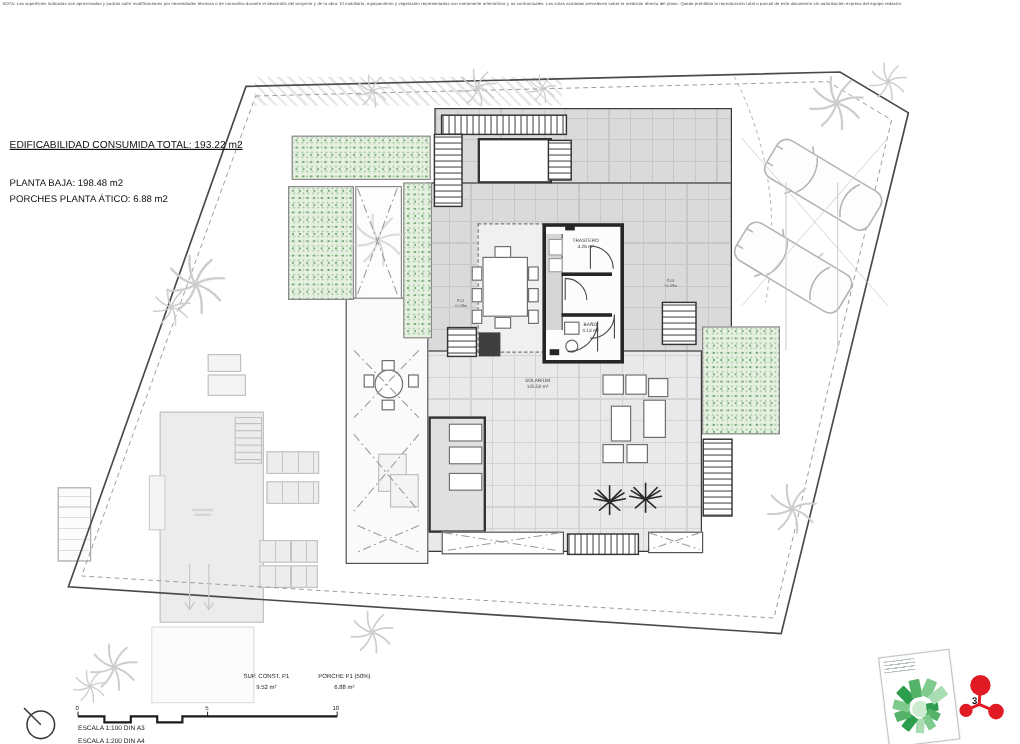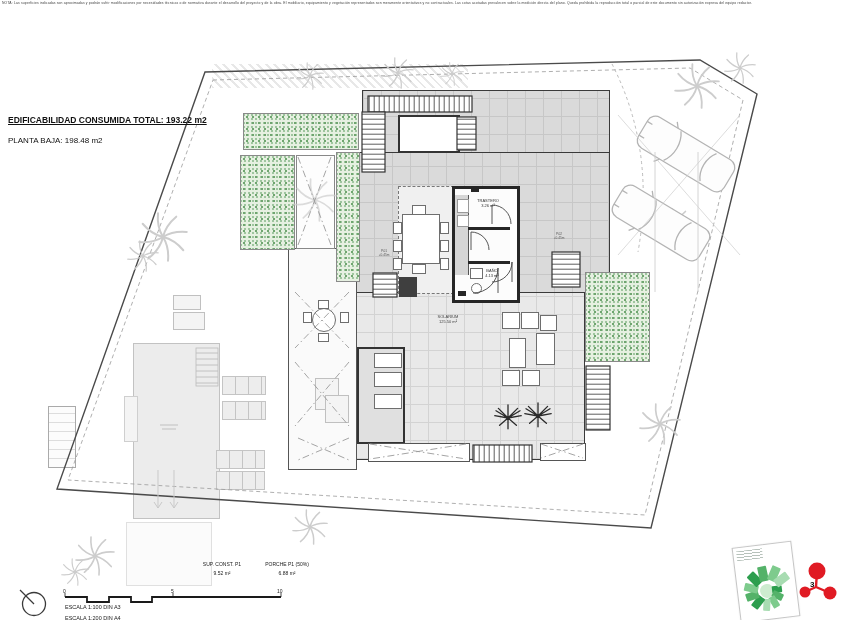--- a/index.html
+++ b/index.html
@@ -22,21 +22,21 @@
   .furn{position:absolute;background:#fff;border:1px solid #6e6e6e;}
   .furnlight{position:absolute;background:#f4f4f4;border:1px solid #c0c0c0;}
   .lounger{position:absolute;background:#ededed;border:1px solid #c4c4c4;
     background-image:repeating-linear-gradient(90deg,transparent 0 12px,#c4c4c4 12px 13px);}
   .wall{position:absolute;background:#262626;}
   .tinylabel{position:absolute;font-size:4px;line-height:1.3;color:#333;text-align:center;z-index:7;}
   .microlabel{position:absolute;font-size:3.2px;line-height:1.3;color:#555;text-align:center;z-index:7;}
   #disclaimer{position:absolute;left:2px;top:1px;width:846px;font-size:3.4px;letter-spacing:.15px;
     color:#3f3f3f;white-space:nowrap;overflow:hidden;z-index:7;}
   #summary{position:absolute;left:8px;top:115px;z-index:7;}
-  #summary .t{font-size:8.5px;font-weight:bold;text-decoration:underline;margin-bottom:9px;}
+  #summary .t{font-size:8.5px;font-weight:normal;text-decoration:underline;margin-bottom:21px;}
   #summary .l{font-size:8px;line-height:13px;}
   #areatable{position:absolute;left:190px;top:561px;display:grid;grid-template-columns:64px 66px;
     row-gap:3px;font-size:5px;color:#222;text-align:center;z-index:7;}
   .scaletxt{position:absolute;font-size:5.5px;color:#222;z-index:7;}
   .sticks{position:absolute;font-size:5px;color:#222;z-index:7;}
   #thumb{position:absolute;left:736px;top:544px;width:58px;height:74px;background:#fff;
     border:1px solid #c5c5c5;transform:rotate(-7deg);z-index:6;box-shadow:0 0 2px rgba(0,0,0,.08);}
   #thumb .txtbars{position:absolute;left:3px;top:3px;width:26px;height:10px;
     background:repeating-linear-gradient(0deg,#b7c2bb 0 1px,transparent 1px 3px);}
   #logoglyph{position:absolute;left:810px;top:580px;font-size:8px;font-weight:bold;color:#111;z-index:7;}
@@ -52,20 +52,21 @@
 </head>
 <body>
 
 <div id="sheet">
 
   <div id="disclaimer">NOTA: Las superficies indicadas son aproximadas y podrán sufrir modificaciones por necesidades técnicas o de normativa durante el desarrollo del proyecto y de la obra. El mobiliario, equipamiento y vegetación representados son meramente orientativos y no contractuales. Las cotas acotadas prevalecen sobre la medición directa del plano. Queda prohibida la reproducción total o parcial de este documento sin autorización expresa del equipo redactor.</div>
 
   <div id="summary">
     <div class="t">EDIFICABILIDAD CONSUMIDA TOTAL: 193.22 m2</div>
     <div class="l">PLANTA BAJA: 198.48 m2</div>
+    <div class="l">PORCHES PLANTA ÁTICO: 6.88 m2</div>
   </div>
 
   <div id="band"></div>
 
   <div class="slab" style="left:362px;top:90px;width:246px;height:62px;"></div>
   <div class="slab" style="left:355px;top:152px;width:253px;height:140px;"></div>
   <div class="slab light" style="left:355px;top:292px;width:228px;height:166px;"></div>
   <div class="abs" style="left:288px;top:248px;width:67px;height:220px;background:#fafafa;border:1.2px solid #555;z-index:1;"></div>
 
   <div class="abs z2" style="left:398px;top:115px;width:58px;height:34px;background:#fff;border:2px solid #333;"></div>

